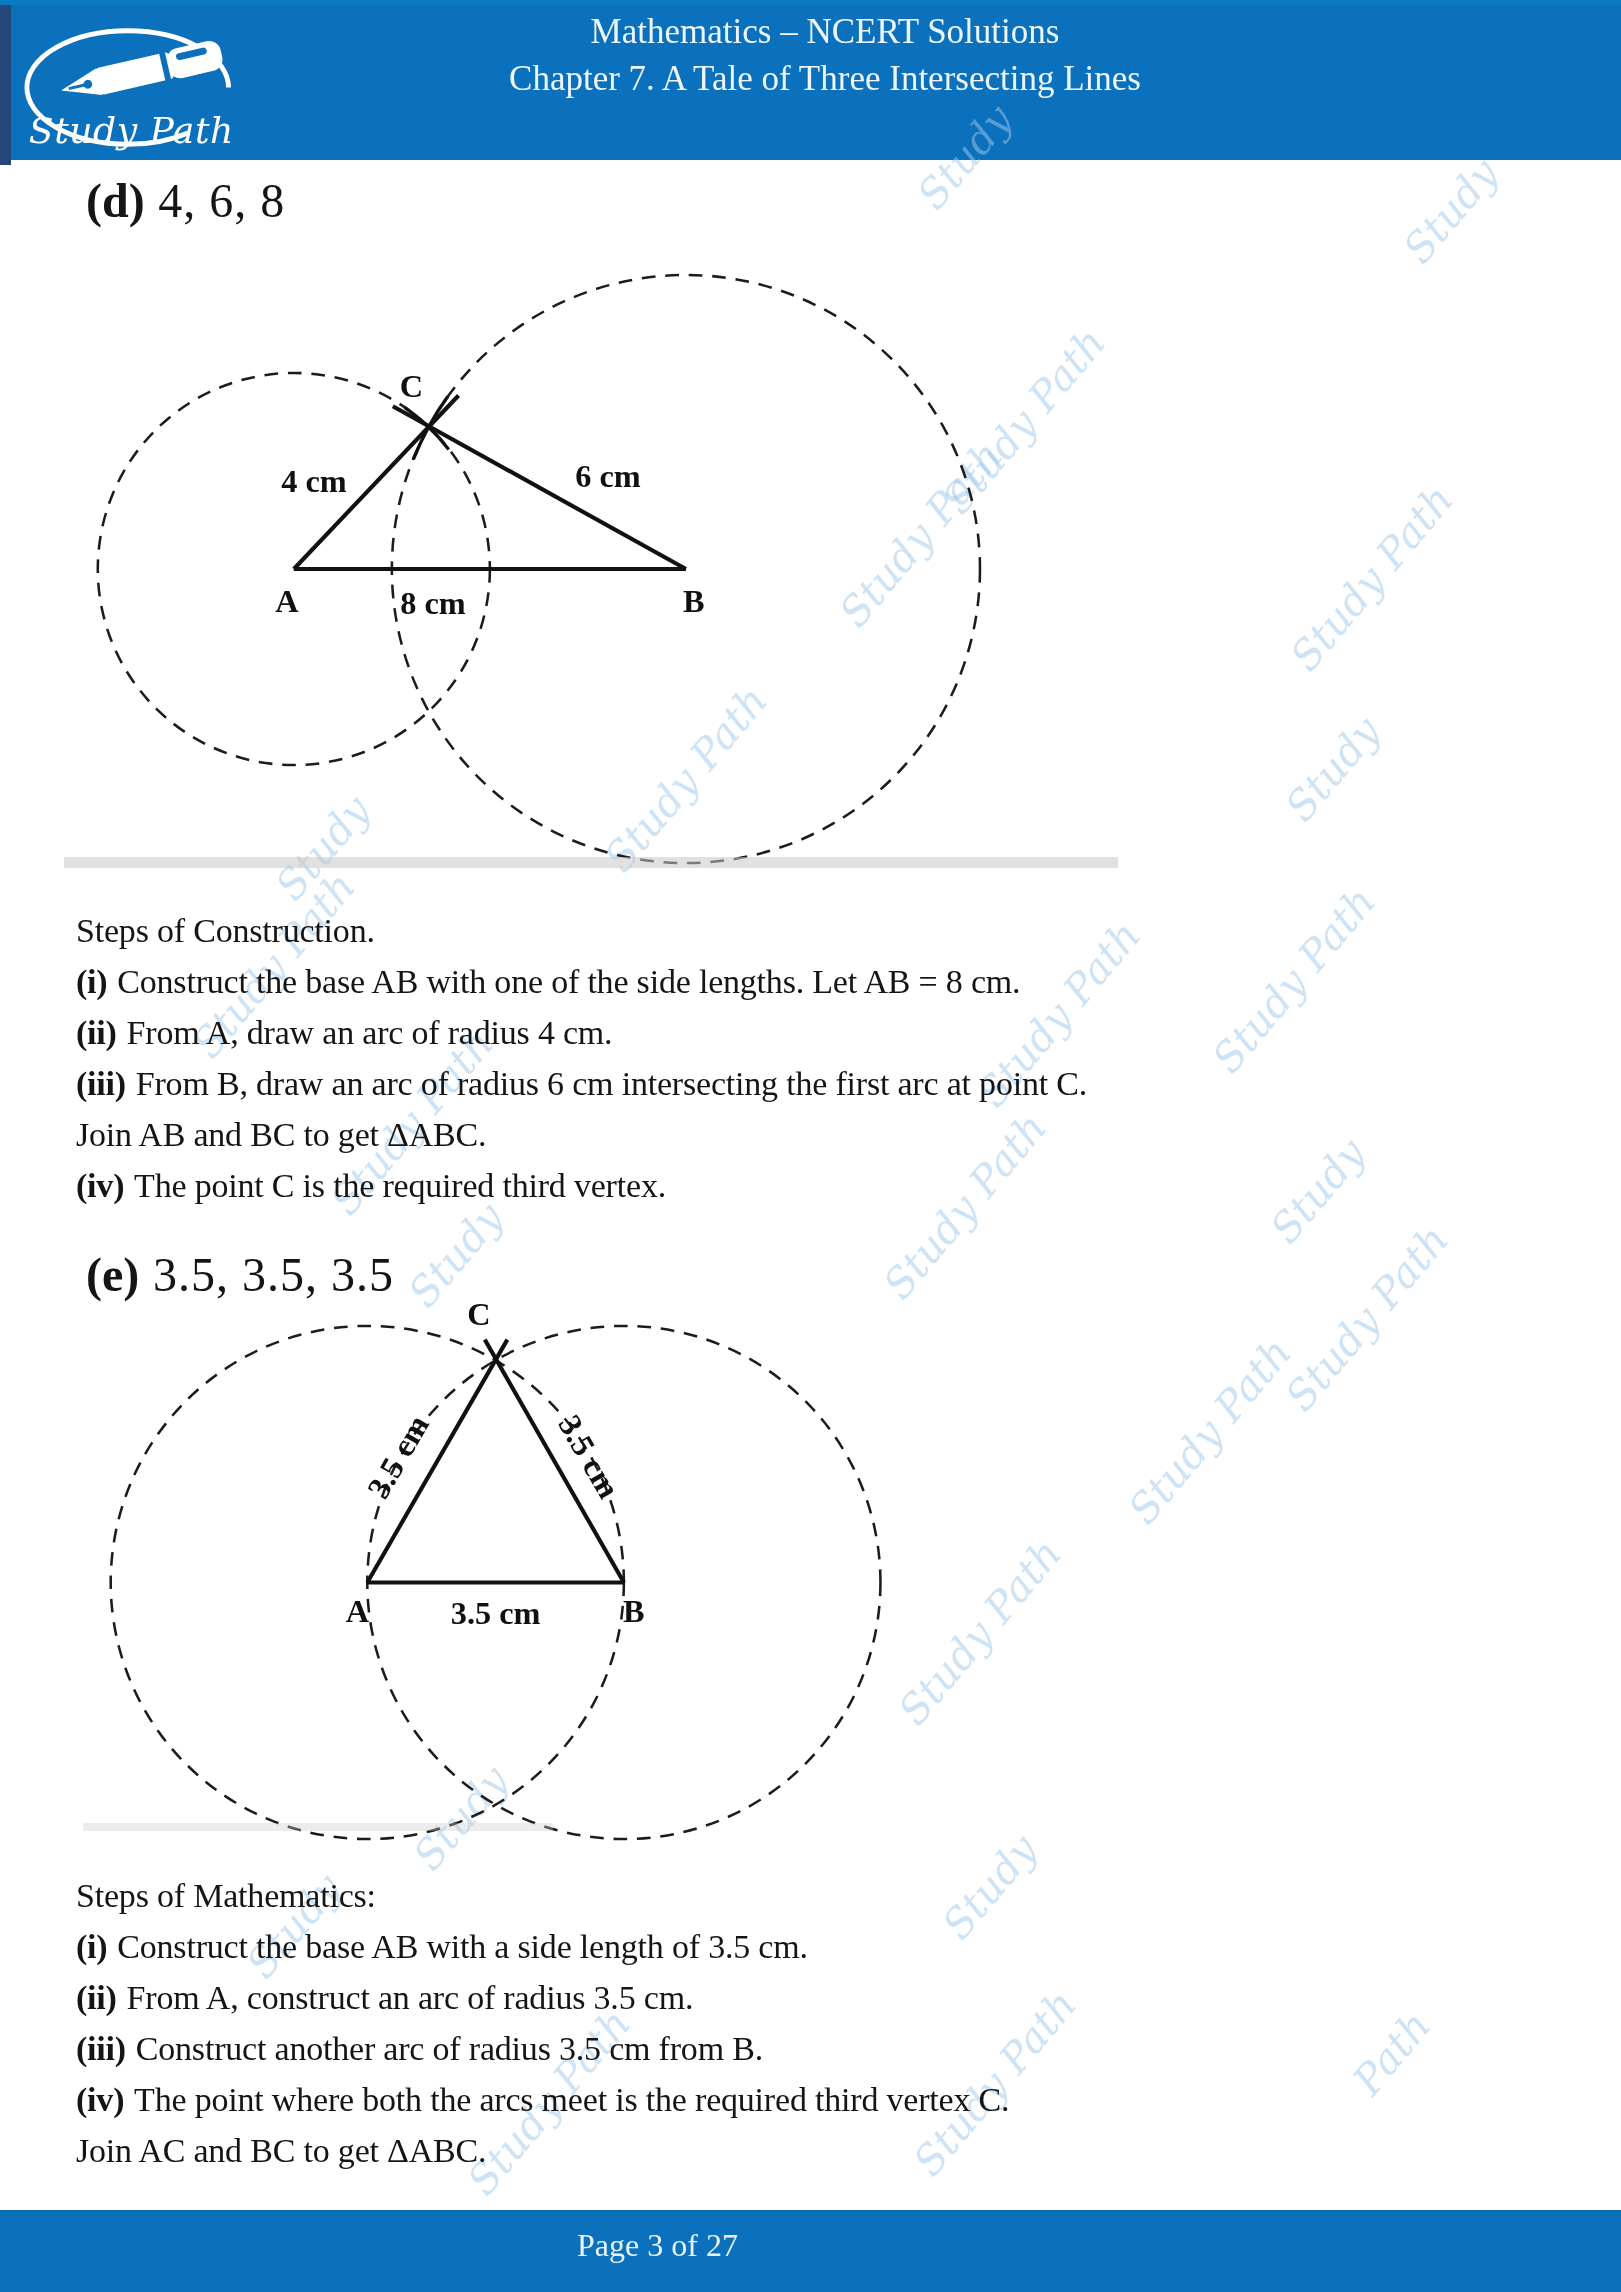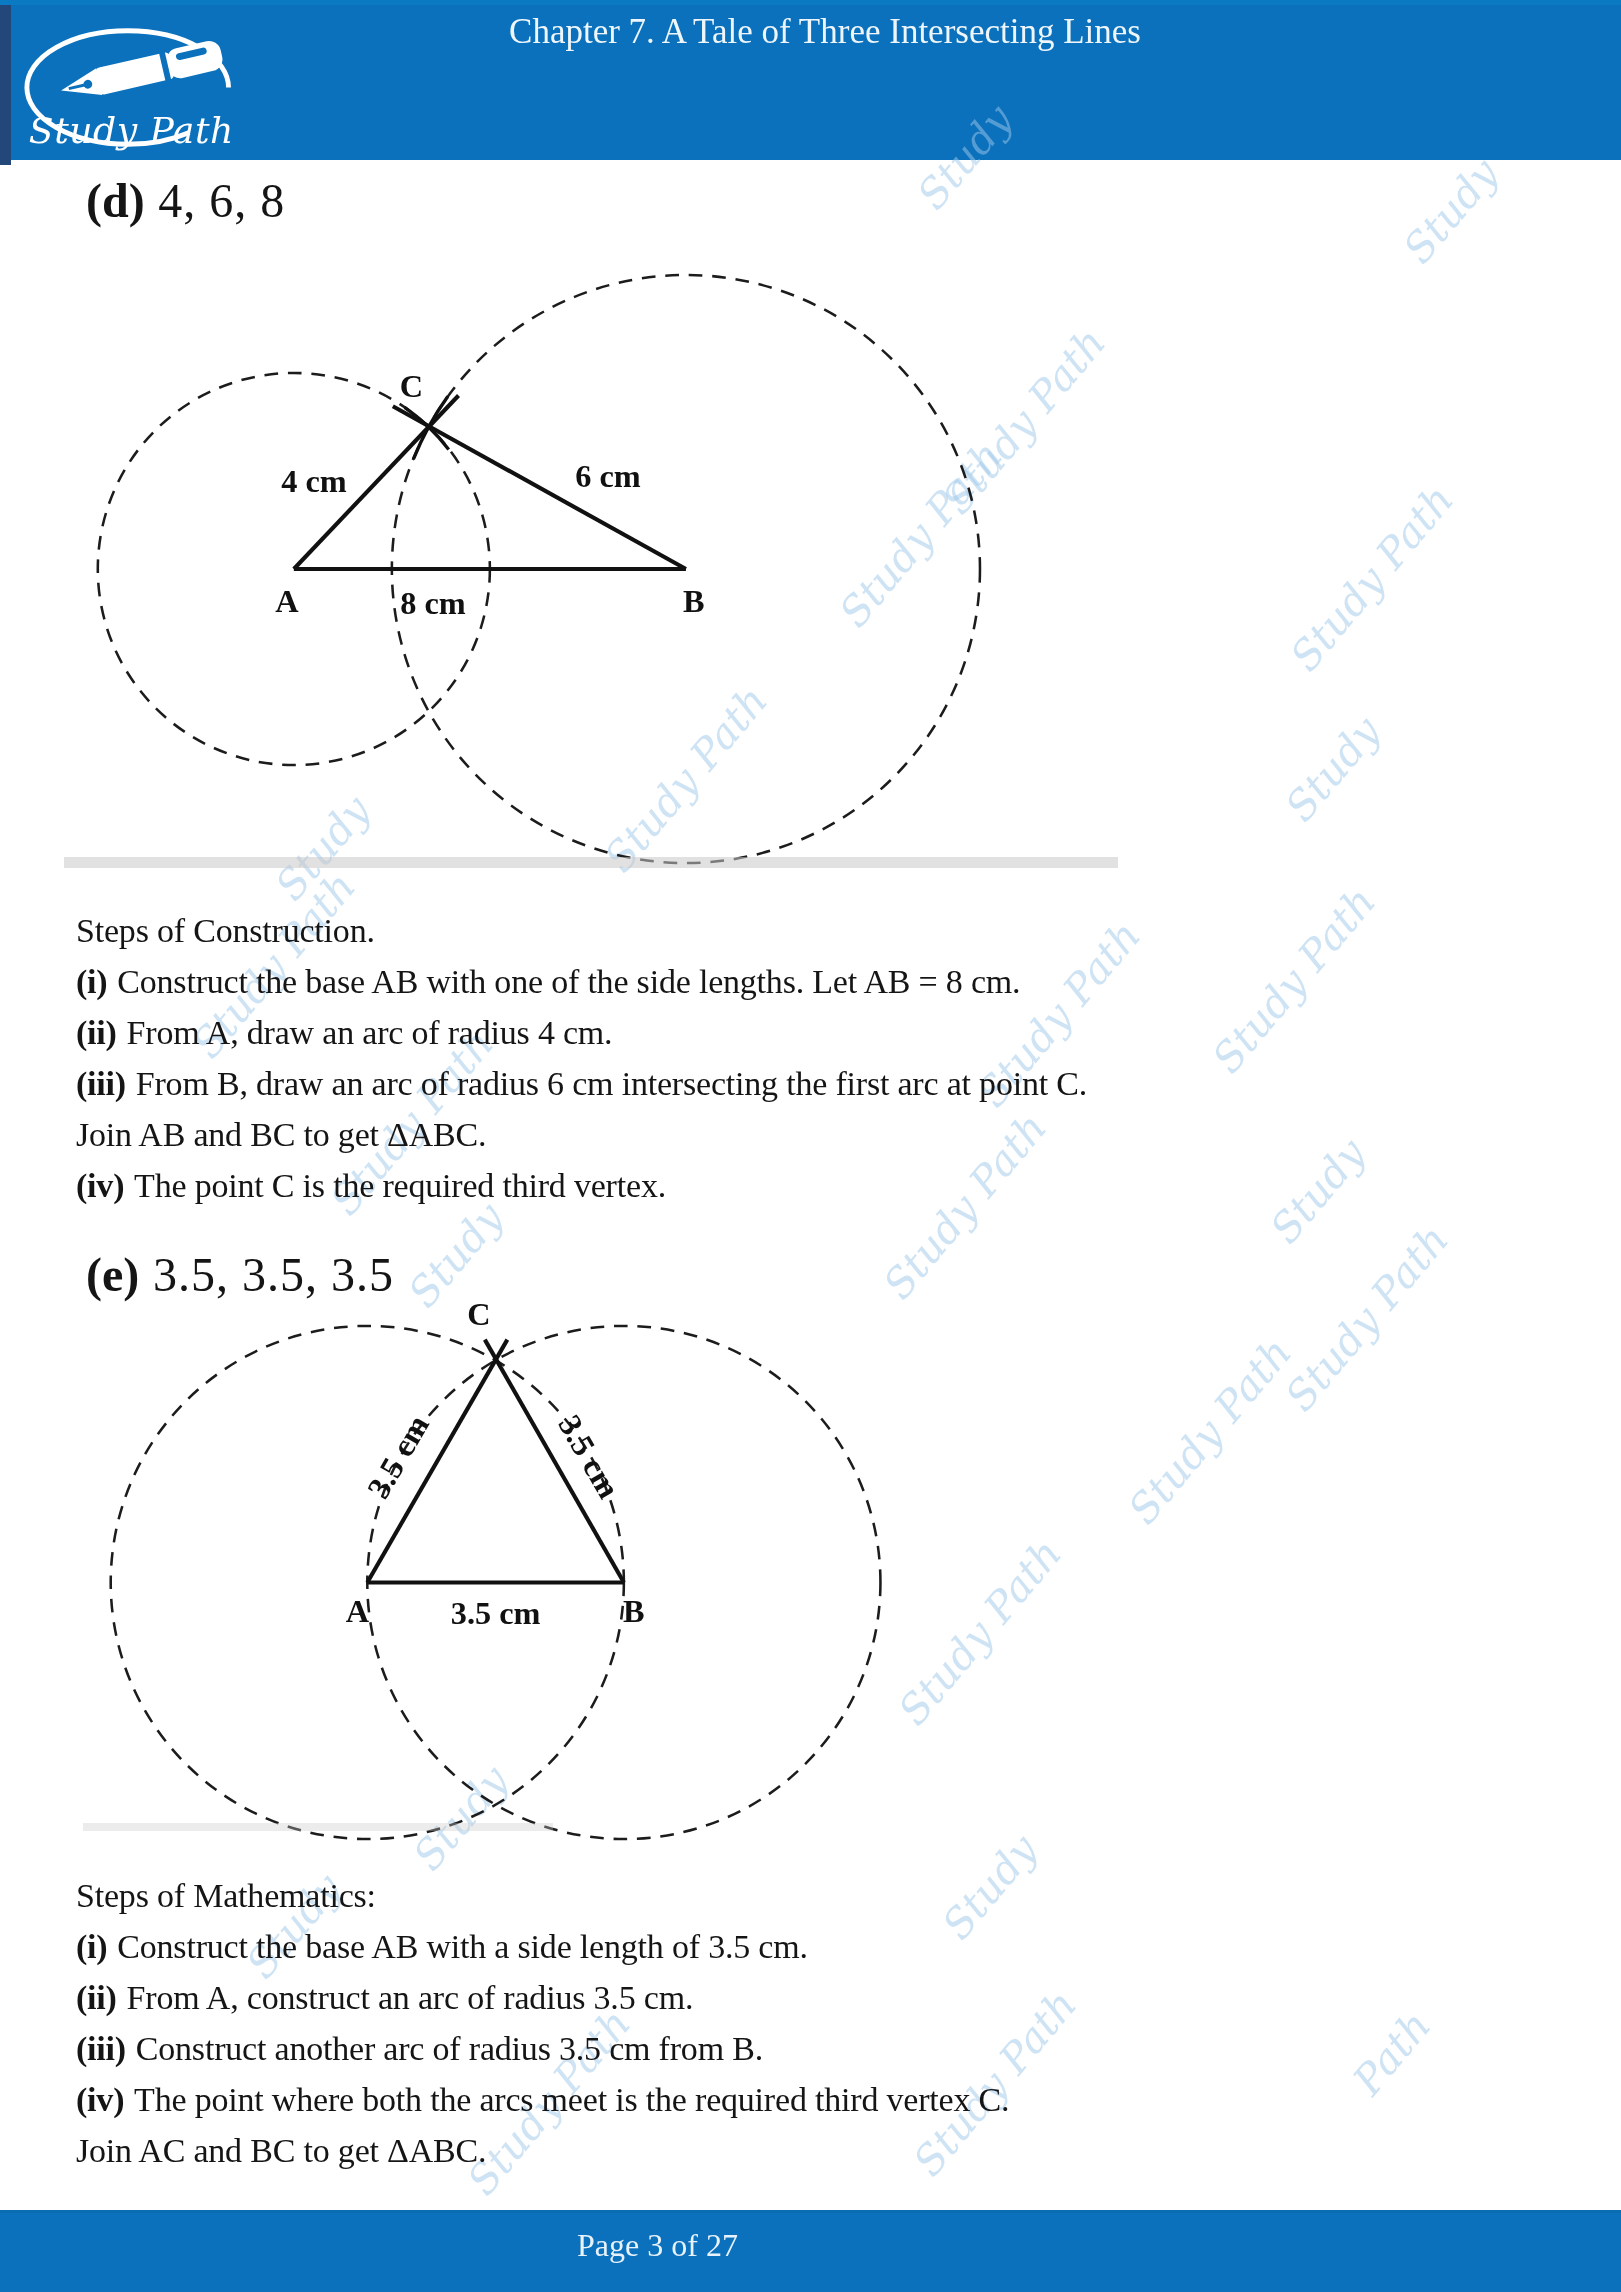--- a/index.html
+++ b/index.html
@@ -56,20 +56,21 @@
       <rect x="112" y="-15.5" width="56" height="31" rx="12" fill="#ffffff"></rect>
       <rect x="106" y="-16" width="6" height="32" fill="#0b71bc"></rect>
       <rect x="122" y="-10" width="32" height="7" rx="3.5" fill="#0b71bc"></rect>
       <rect x="8" y="-1.5" width="20" height="3" fill="#0b71bc"></rect>
       <circle cx="28" cy="0" r="4.5" fill="#0b71bc"></circle>
     </g>
     <text x="14" y="128" font-size="37" font-style="italic" fill="#ffffff" font-family="DejaVu Serif, serif" letter-spacing="0.5">Study Path</text>
   </svg>
 
   <div id="header-titles">
+    <div>Mathematics – NCERT Solutions</div>
     <div>Chapter 7. A Tale of Three Intersecting Lines</div>
   </div>
 
   <div id="watermark-layer">
       <span class="wm" style="left: 965px; top: 157px; color: rgba(157, 200, 233, 0.5);">Study</span>
       <span class="wm" style="left: 1451px; top: 211px; color: rgba(157, 200, 233, 0.5);">Study</span>
       <span class="wm" style="left: 1024px; top: 421px; color: rgba(157, 200, 233, 0.5);">Study Path</span>
       <span class="wm" style="left: 921px; top: 534px; color: rgba(157, 200, 233, 0.5);">Study Path</span>
       <span class="wm" style="left: 1372px; top: 578px; color: rgba(157, 200, 233, 0.5);">Study Path</span>
       <span class="wm" style="left: 686px; top: 779px; color: rgba(157, 200, 233, 0.5);">Study Path</span>

